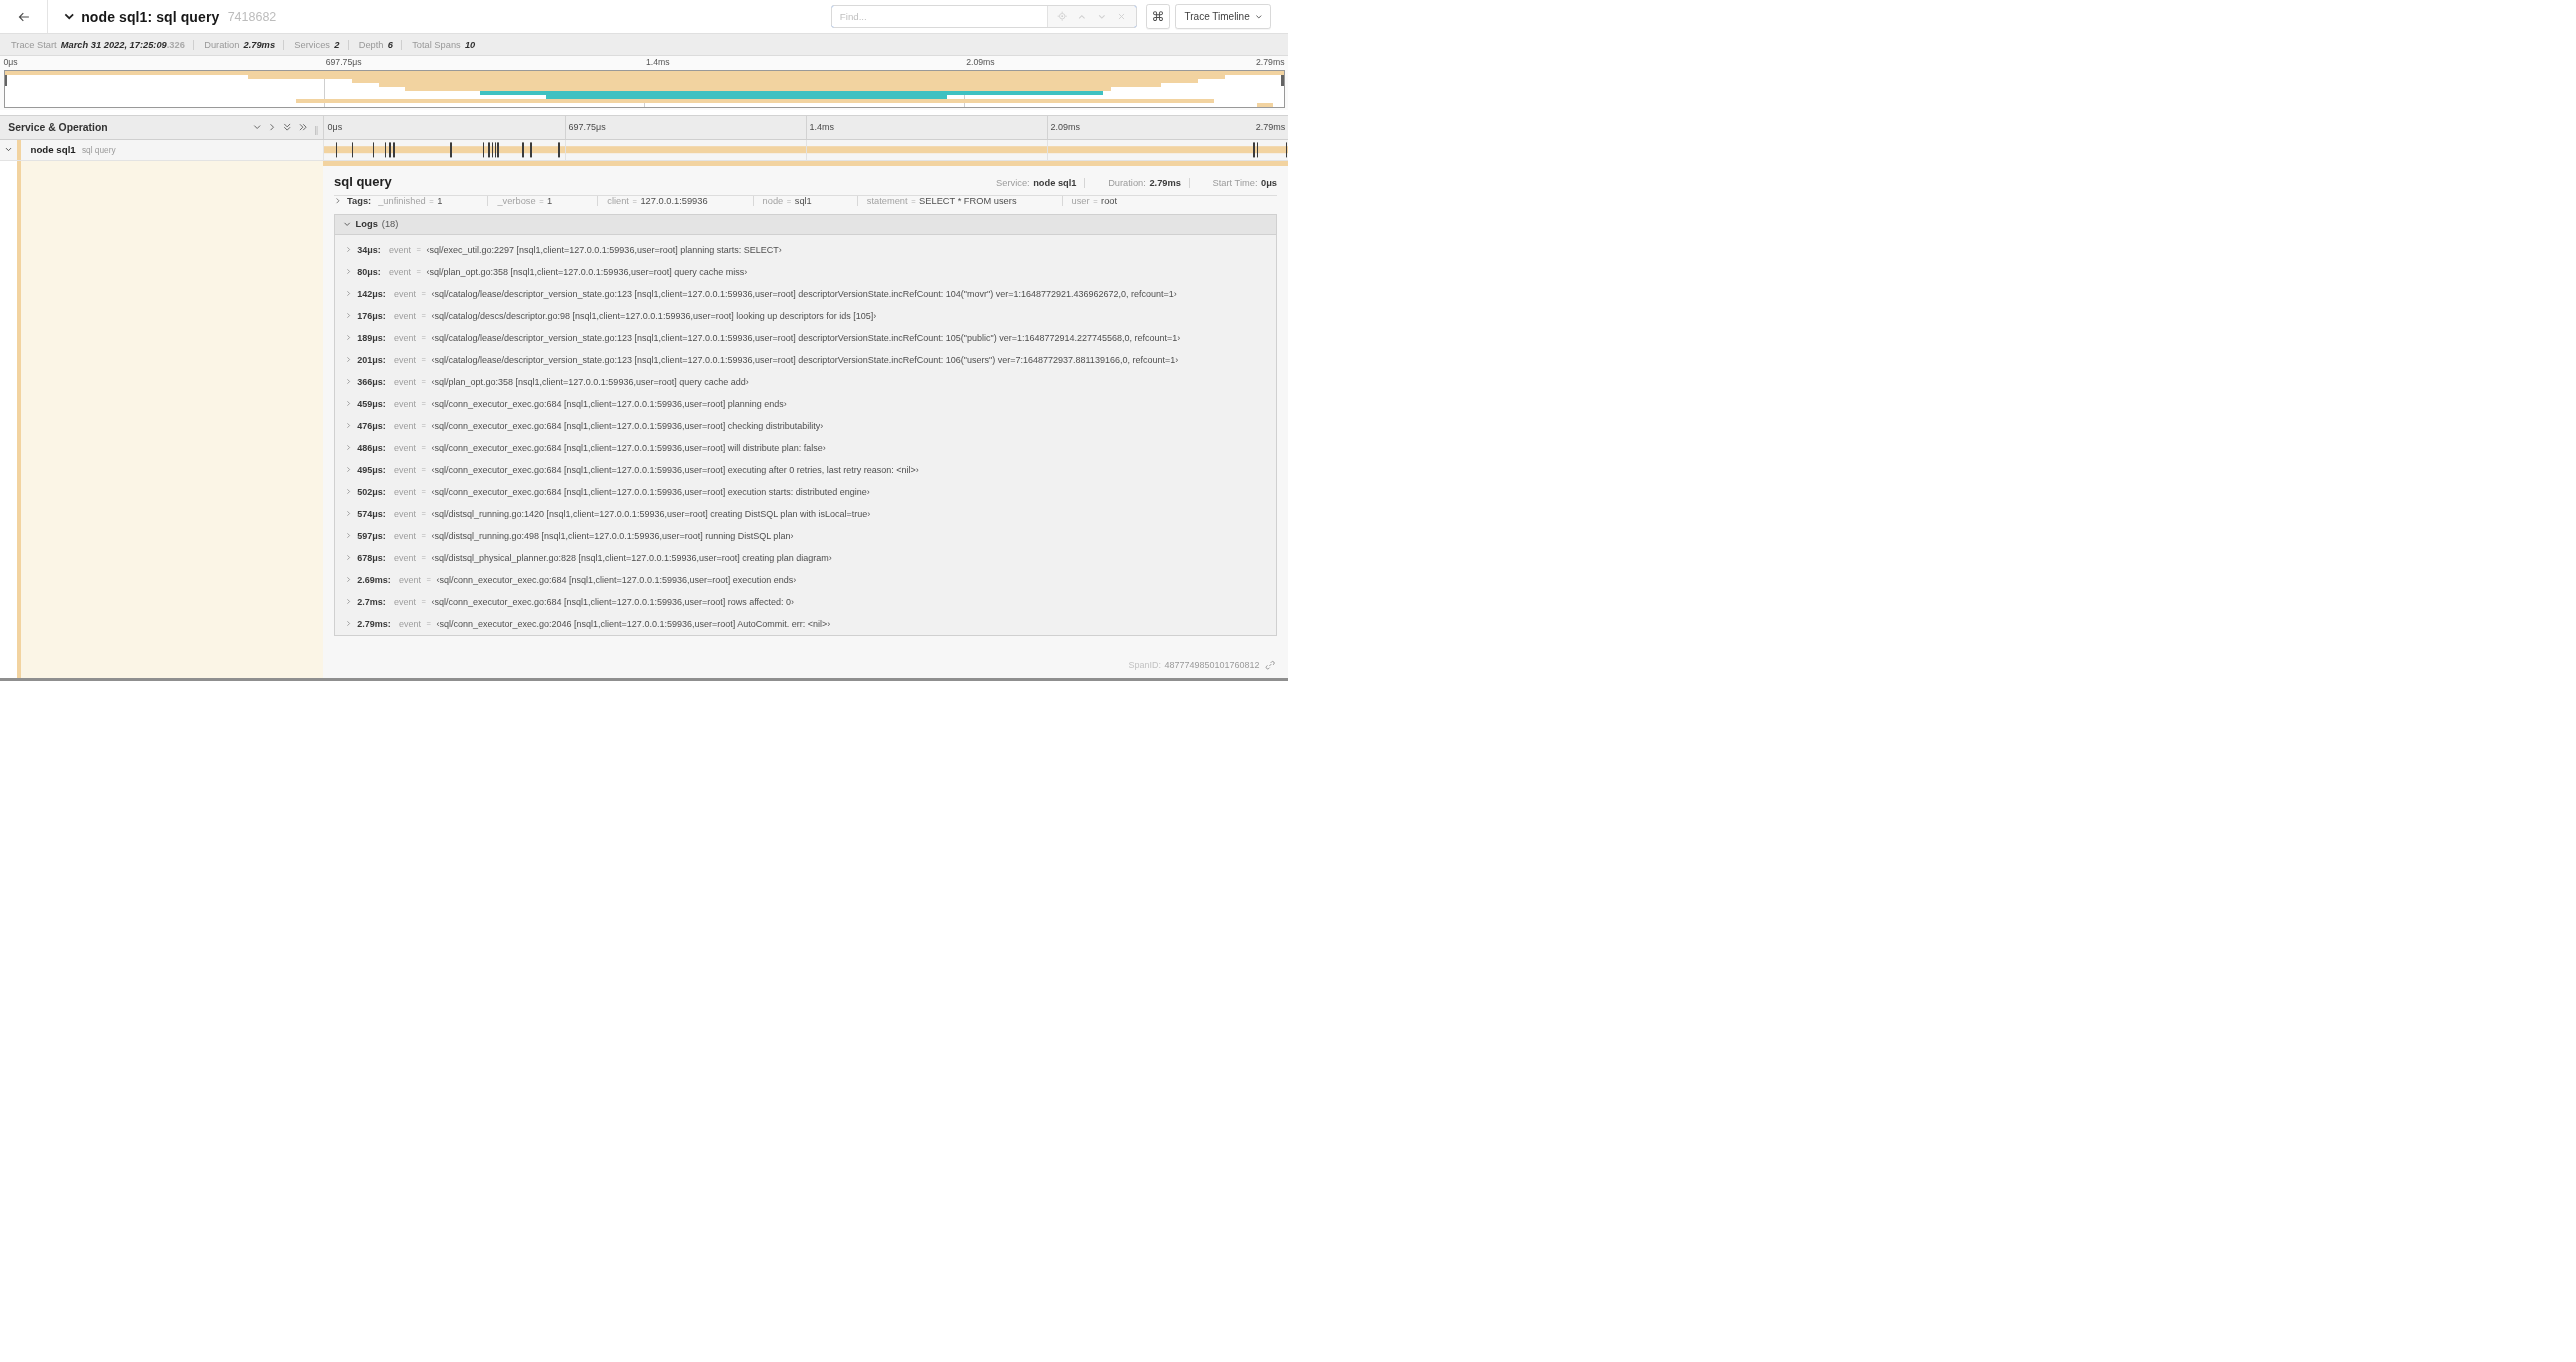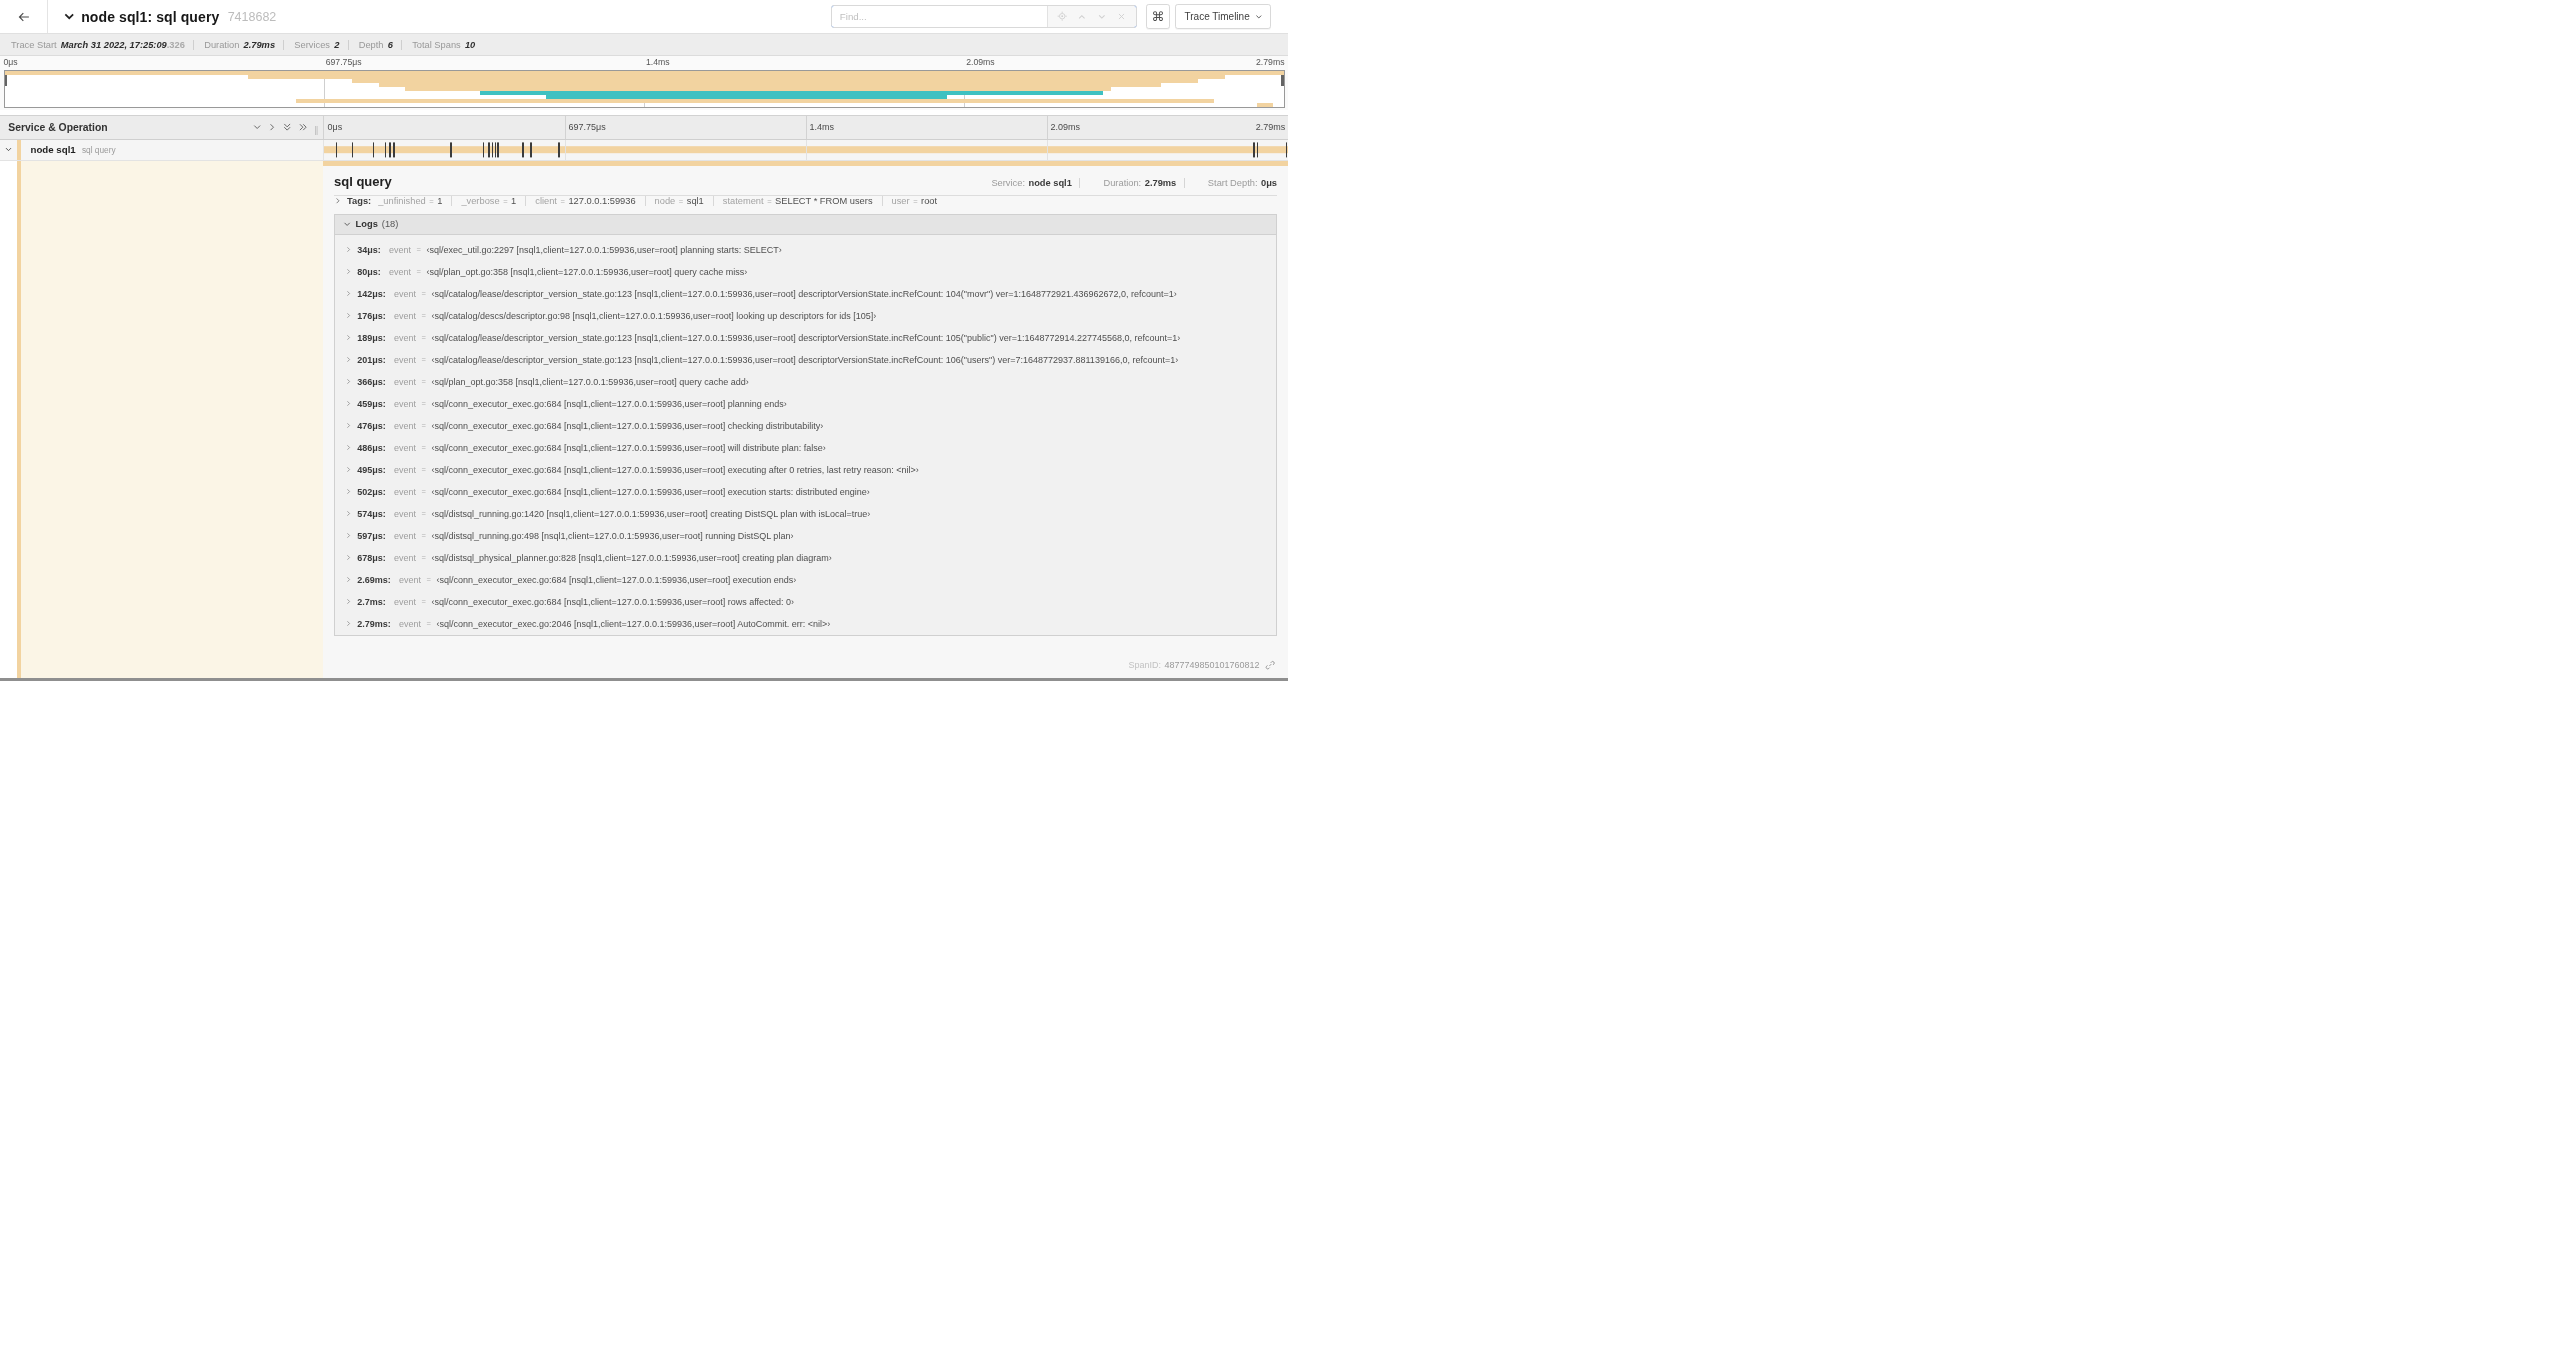--- a/index.html
+++ b/index.html
@@ -88,21 +88,21 @@
   .head-meta { display:flex; align-items:baseline; font-size:9.3px; }
   .head-item { display:flex; gap:3.5px; align-items:baseline; }
   .head-item + .head-item { border-left:0.7px solid #d5d5d5; margin-left:7.6px; padding-left:23px; }
   .head-label { color:#9b9b9b; }
   .head-value { color:#3c3c3c; font-weight:bold; }
   .detail-divider { border-bottom:0.7px solid #ddd; margin-top:6.2px; }
 
   .tags-row { margin-top:0; display:flex; align-items:center; }
   .tags-row .tgl-icon { color:#6b6b6b; margin-right:5.5px; }
   .tags-label { font-size:9.3px; font-weight:bold; color:#3d3d3d; margin-right:7px; }
-  .tag-list { display:flex; list-style:none; align-items:flex-end; }
+  .tag-list { display:flex; list-style:none; align-items:flex-end;gap:36px; }
   .tag-item { display:flex; align-items:baseline; font-size:9.3px; }
   .tag-item + .tag-item { border-left:0.7px solid #d8d8d8; margin-left:9px; padding-left:9px; }
   .tag-key { color:#a3a3a3; }
   .tag-eq { color:#b0b0b0; font-size:7.6px; margin:0 3.5px; }
   .tag-val { color:#4f4f4f; }
 
   .logs-box { margin-top:7.6px; border:0.7px solid #d0d0d0; display:flex; flex-direction:column; }
   .logs-header { background:#e4e4e4; border-bottom:0.7px solid #d0d0d0; padding:4.8px 8.3px; display:flex; align-items:center; gap:4px; cursor:pointer; }
   .logs-header .lg-icon { color:#555; }
   .logs-title { font-size:9.3px; font-weight:bold; color:#333; }
@@ -341,21 +341,21 @@
         <span class="head-meta">
           <span class="head-item">
             <span class="head-label">Service:</span>
             <span class="head-value">node sql1</span>
           </span>
           <span class="head-item">
             <span class="head-label">Duration:</span>
             <span class="head-value">2.79ms</span>
           </span>
           <span class="head-item">
-            <span class="head-label">Start Depth:</span>
+            <span class="head-label">Start Time:</span>
             <span class="head-value">0μs</span>
           </span>
         </span>
       </div>
       <div class="detail-divider"></div>
 
       <div class="tags-row">
         <span class="tgl-icon">
           <svg width="7.6" height="7.6" viewBox="0 0 16 16">
               <polyline points="5.5,3 10.5,8 5.5,13" fill="none" stroke="currentColor" stroke-width="1.8"></polyline>

